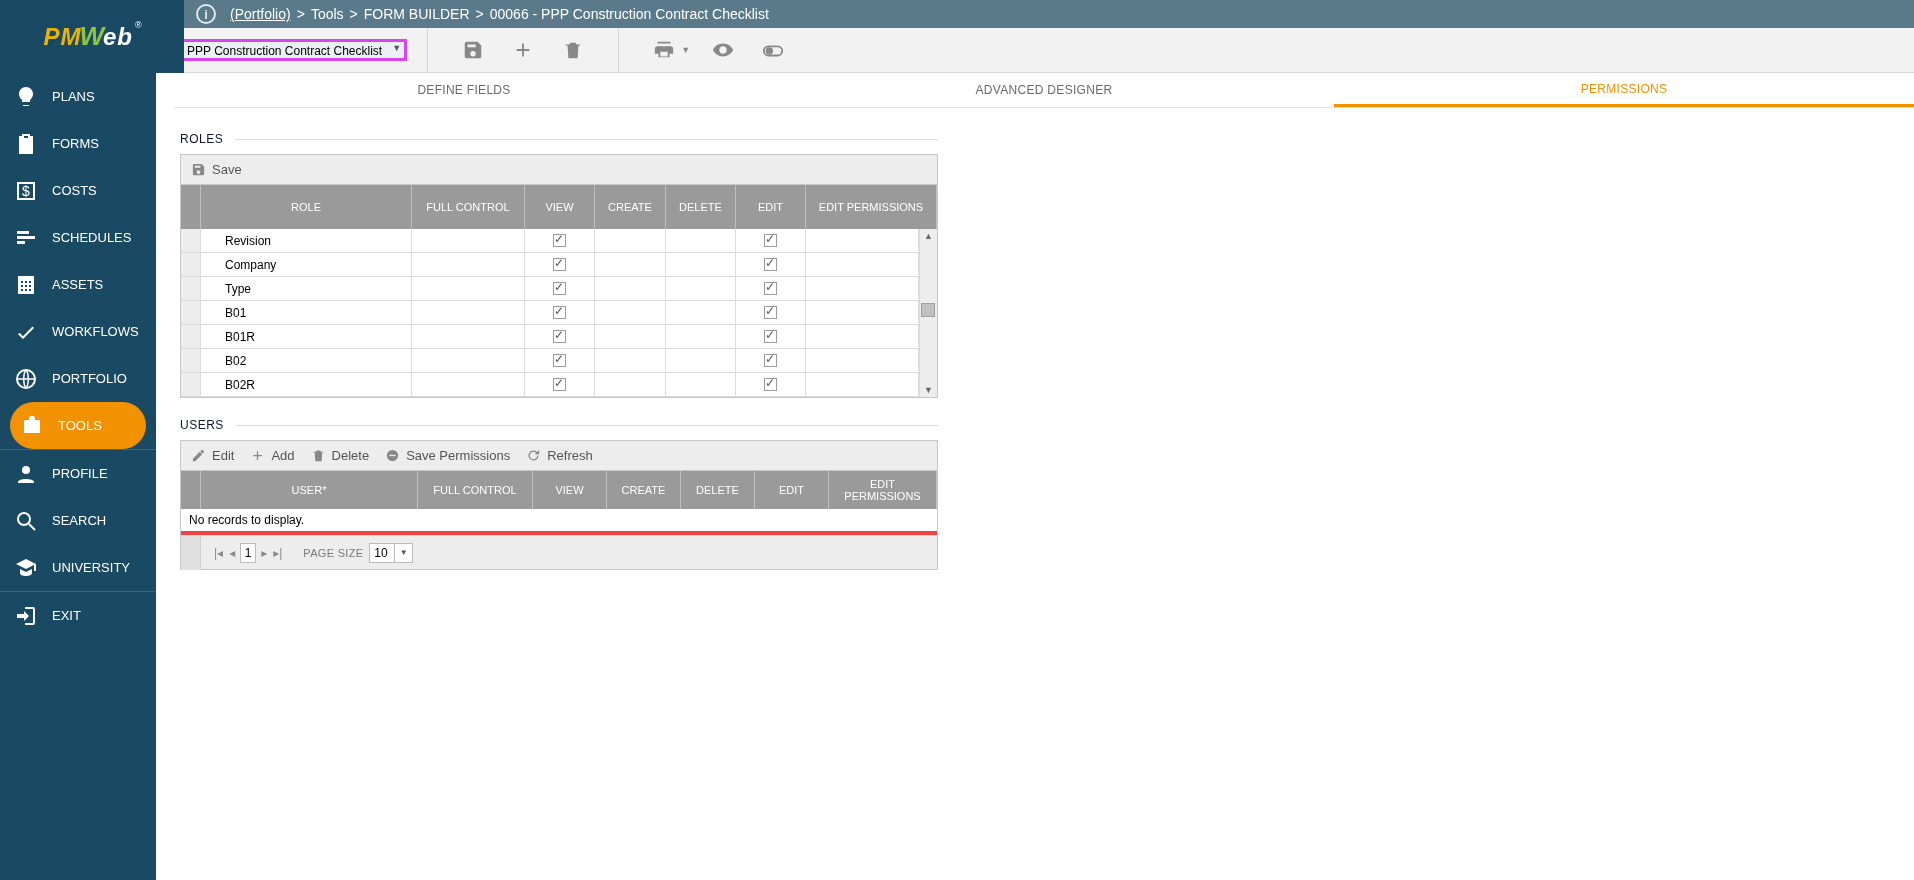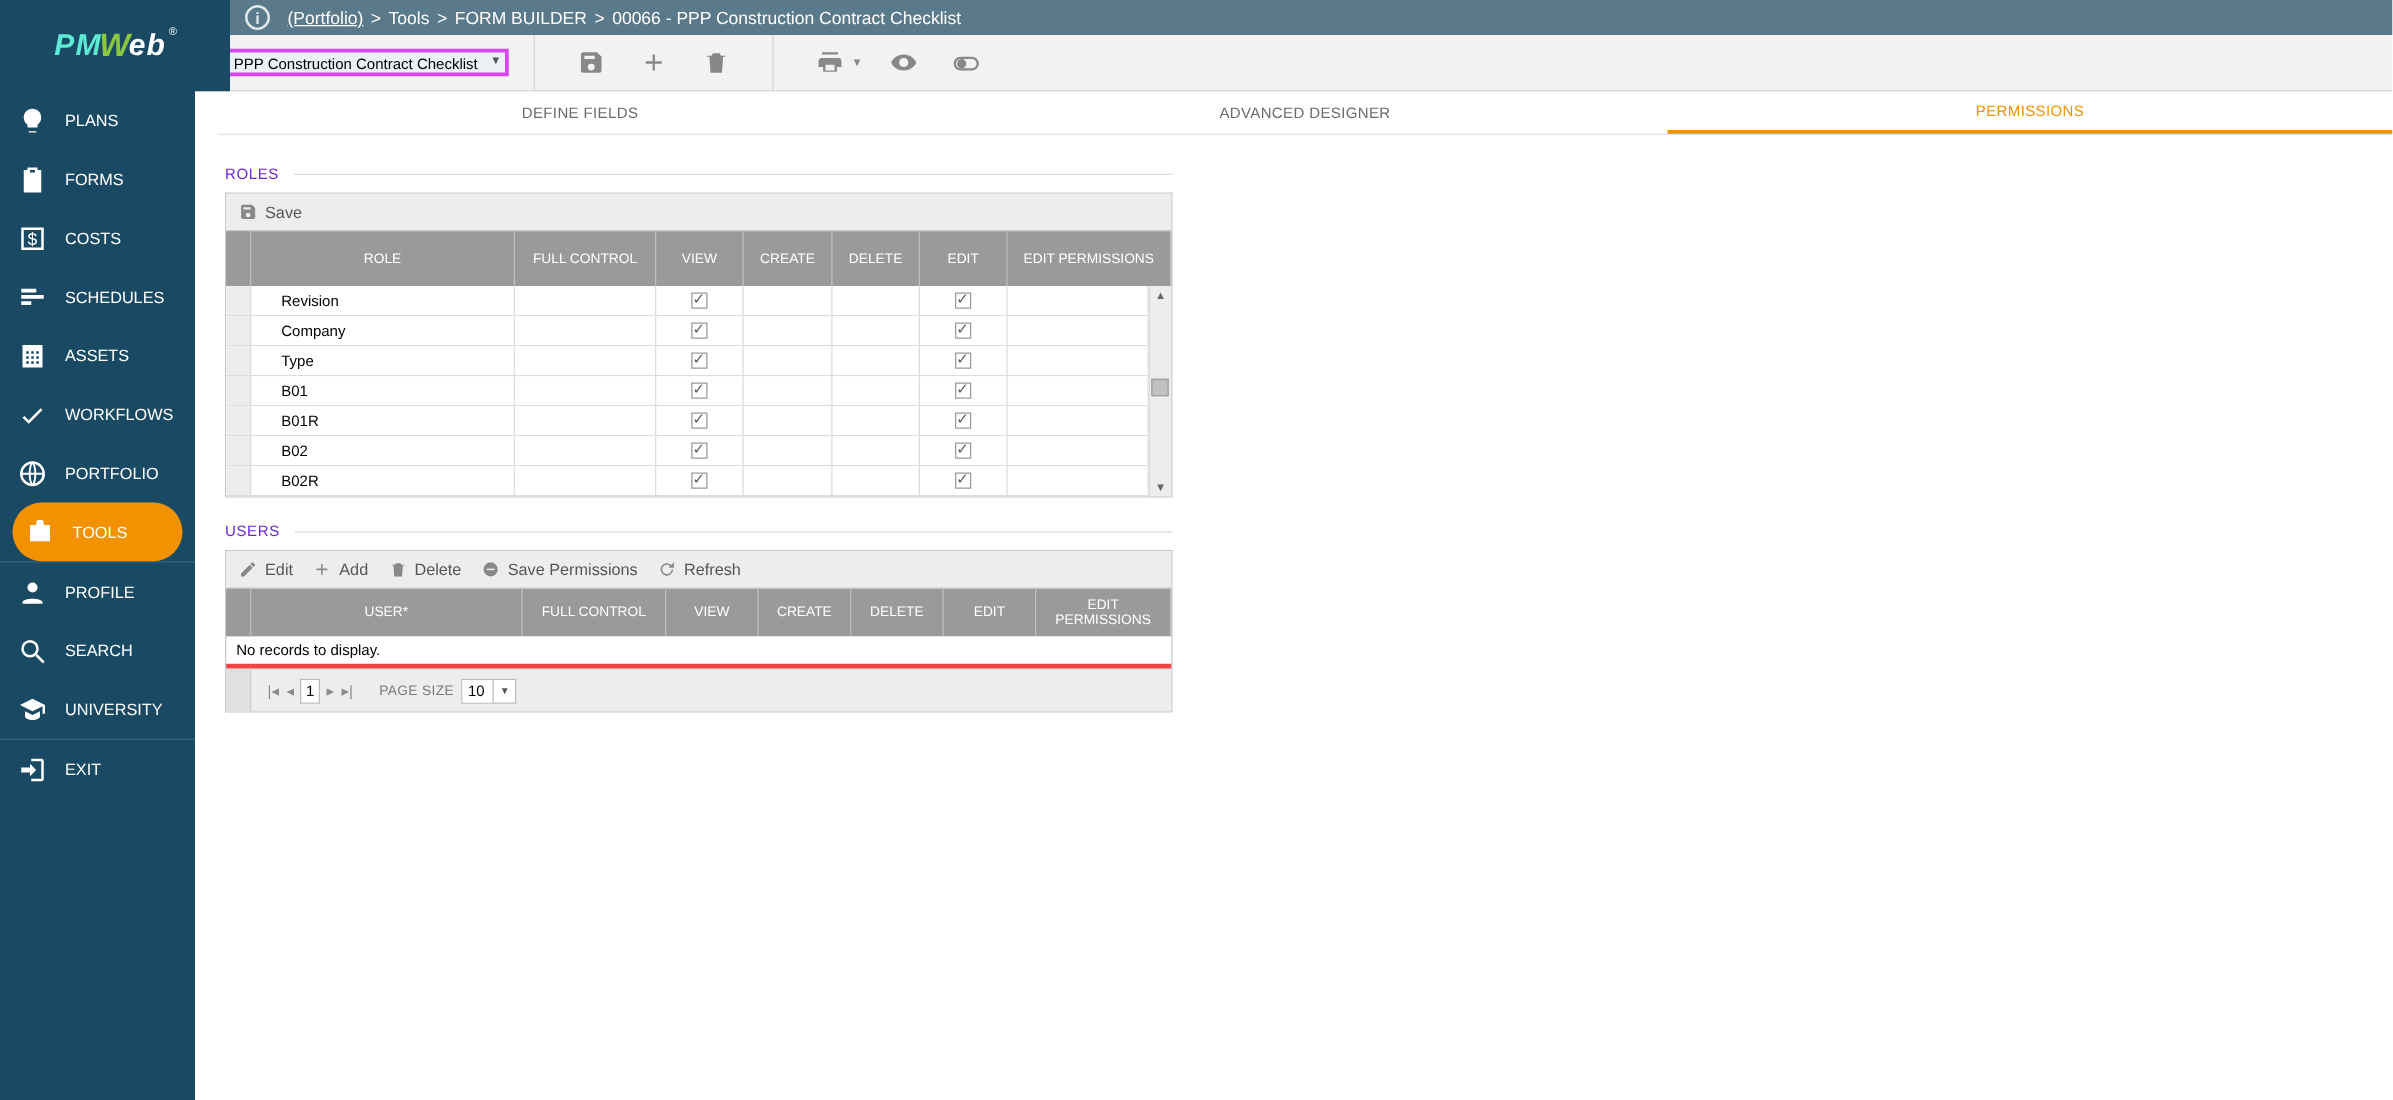--- a/index.html
+++ b/index.html
@@ -7,21 +7,21 @@
   .app { display: flex; flex-direction: column; height: 100%; }
   .topbar { background: #5a7a8c; height: 28px; display: flex; align-items: center; color: #fff; padding: 0 8px; gap: 8px; }
   .topbar .back-arrow { font-size: 20px; color: #dfe9ee; margin-right: 4px; }
   .topbar .info-icon { width: 20px; height: 20px; border: 2px solid #dfe9ee; border-radius: 50%; display: flex; align-items: center; justify-content: center; color: #dfe9ee; font-weight: bold; font-size: 13px; margin: 0 6px; }
   .breadcrumb { display: flex; align-items: center; gap: 6px; font-size: 14px; color: #fff; text-align: right; }
   .breadcrumb a { color: #fff; text-decoration: underline; }
   .breadcrumb .sep { color: #fff; }
   .breadcrumb .plain { color: #fff; }
   .logo-cell { position: absolute; left: 0; top: 0; width: 184px; height: 73px; background: #1a4a63; display: flex; align-items: center; justify-content: center; z-index: 5; }
   .logo-img { color: #fff; font-size: 18px; letter-spacing: 1px; display: flex; align-items: center; }
-  .logo-pm { color: #5eead4; font-weight: bold; font-size: 24px; font-style: italic; }
+  .logo-pm { color: #eab308; font-weight: bold; font-size: 24px; font-style: italic; }
   .logo-w { color: #8cc63f; font-weight: bold; font-size: 26px; font-style: italic; margin: 0 -2px; }
   .logo-eb { color: #fff; font-weight: bold; font-size: 24px; font-style: italic; }
   .logo-reg { color: #fff; font-size: 9px; position: relative; top: -12px; left: 2px; }
 
   .main-row { display: flex; flex: 1; height: calc(100% - 28px); }
 
   .sidebar { width: 156px; background: #1a4a63; color: #fff; display: flex; flex-direction: column; padding-top: 45px; }
   .sidebar-item { display: flex; align-items: center; height: 47px; padding-left: 14px; gap: 14px; cursor: pointer; font-size: 13px; }
   .sidebar-item.active { background: #f29200; border-radius: 24px; margin: 0 10px; padding-left: 10px; }
   .sidebar-icon { width: 24px; height: 24px; display: flex; align-items: center; justify-content: center; color: #fff; }
@@ -38,21 +38,21 @@
   .tool-icon svg { width: 22px; height: 22px; }
   .tool-caret { font-size: 9px; color: #888; margin-left: -8px; margin-right: 8px; }
 
   .tabs { display: flex; height: 35px; border-bottom: 1px solid #e3e3e3; margin-left: 18px; }
   .tab { flex: 1; display: flex; align-items: center; justify-content: center; font-size: 12px; color: #6a6a6a; cursor: pointer; letter-spacing: 0.3px; }
   .tab.active { color: #f29200; border-bottom: 3px solid #f29200; font-weight: 500; }
 
   .panel-area { padding: 24px; }
   .section { margin-bottom: 20px; width: 758px; }
   .section-title-row { display: flex; align-items: center; gap: 12px; margin-bottom: 8px; }
-  .section-title { color: #6d28d9; font-size: 12px; letter-spacing: 0.5px; }
+  .section-title { color: #0f172a; font-size: 12px; letter-spacing: 0.5px; }
   .section-line { flex: 1; height: 1px; background: #dcdcdc; }
 
   .grid-wrap { border: 1px solid #c7c7c7; }
   .grid-toolbar { background: #ededed; border-bottom: 1px solid #c7c7c7; padding: 7px 10px; display: flex; align-items: center; gap: 16px; }
   .gt-btn { display: flex; align-items: center; gap: 6px; font-size: 13px; color: #555; cursor: pointer; }
   .gt-icon { width: 15px; height: 15px; display: flex; align-items: center; justify-content: center; color: #888; }
 
   .grid-header { display: flex; background: #9a9a9a; color: #fff; font-size: 11px; height: 44px; }
   .gh-cell { border-right: 1px solid #bfbfbf; display: flex; align-items: center; justify-content: center; text-align: center; padding: 0 4px; }
   .gh-handle { width: 20px; background: #9a9a9a; border-right: 1px solid #bfbfbf; }

